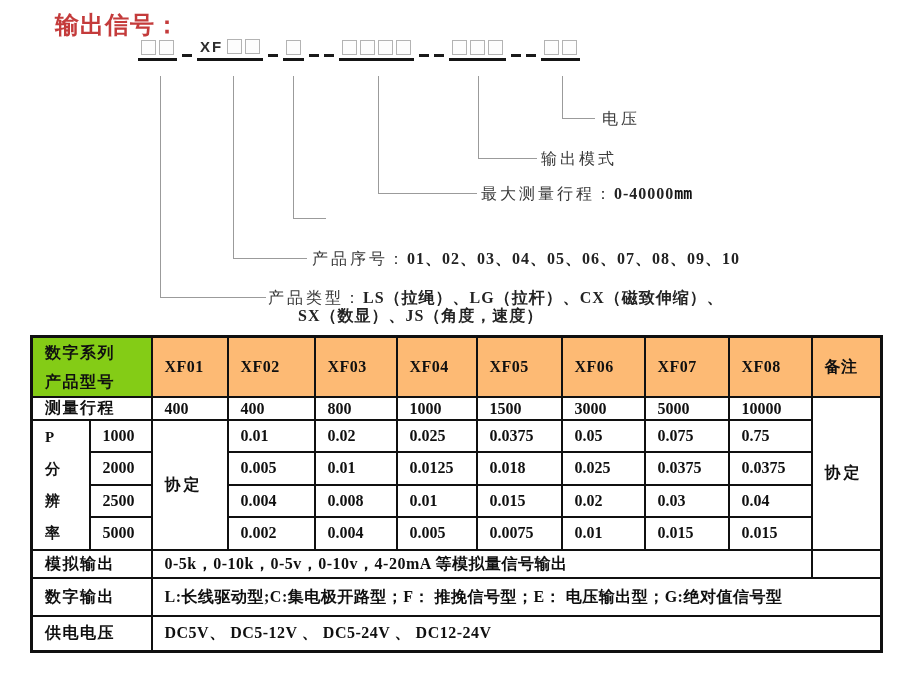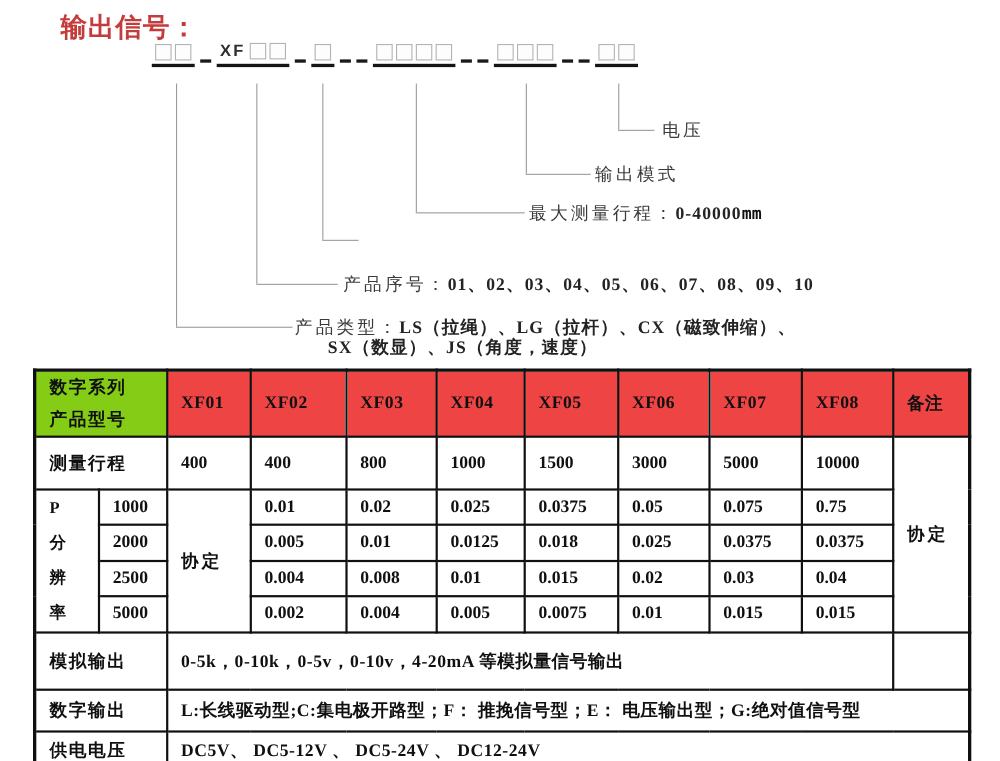--- a/index.html
+++ b/index.html
@@ -58,25 +58,25 @@
     border:3px solid #101010;
     font-family:"Liberation Serif", serif;
   }
   table.spec td{
     border:2px solid #101010;
     font-size:16px;font-weight:bold;color:#101010;
     padding:0 0 0 12px;text-align:left;vertical-align:middle;
     overflow:hidden;white-space:nowrap;
   }
   td.thick-l{border-left:3px solid #101010;}
-  tr.r1{height:60px;} tr.r2{height:48px;}
+  tr.r1{height:60px;} tr.r2{height:23px;}
   tr.r3{height:31px;} tr.r4{height:32px;} tr.r5{height:31px;} tr.r6{height:32px;}
-  tr.r7{height:52px;} tr.r8{height:38px;} tr.r9{height:35px;}
+  tr.r7{height:28px;} tr.r8{height:38px;} tr.r9{height:35px;}
   td.hd{
-    background:#ef4444;color:#15254d;text-align:center;
+    background:#fdba74;color:#15254d;text-align:center;
     vertical-align:top;padding:7px 0 0 0;letter-spacing:0.5px;
   }
   td.hd-first{
     background:#84cc16;color:#15254d;text-align:left;
     vertical-align:top;padding:4px 0 0 13px;letter-spacing:1.5px;line-height:29px;
   }
   td.lbl{padding-left:13px;letter-spacing:1.5px;}
   td.ctr{text-align:center;padding:0;letter-spacing:3px;vertical-align:middle;}
   td.pcol{text-align:center;padding:0;vertical-align:middle;}
   td.pcol .pchar{display:block;line-height:32px;font-size:15px;}

